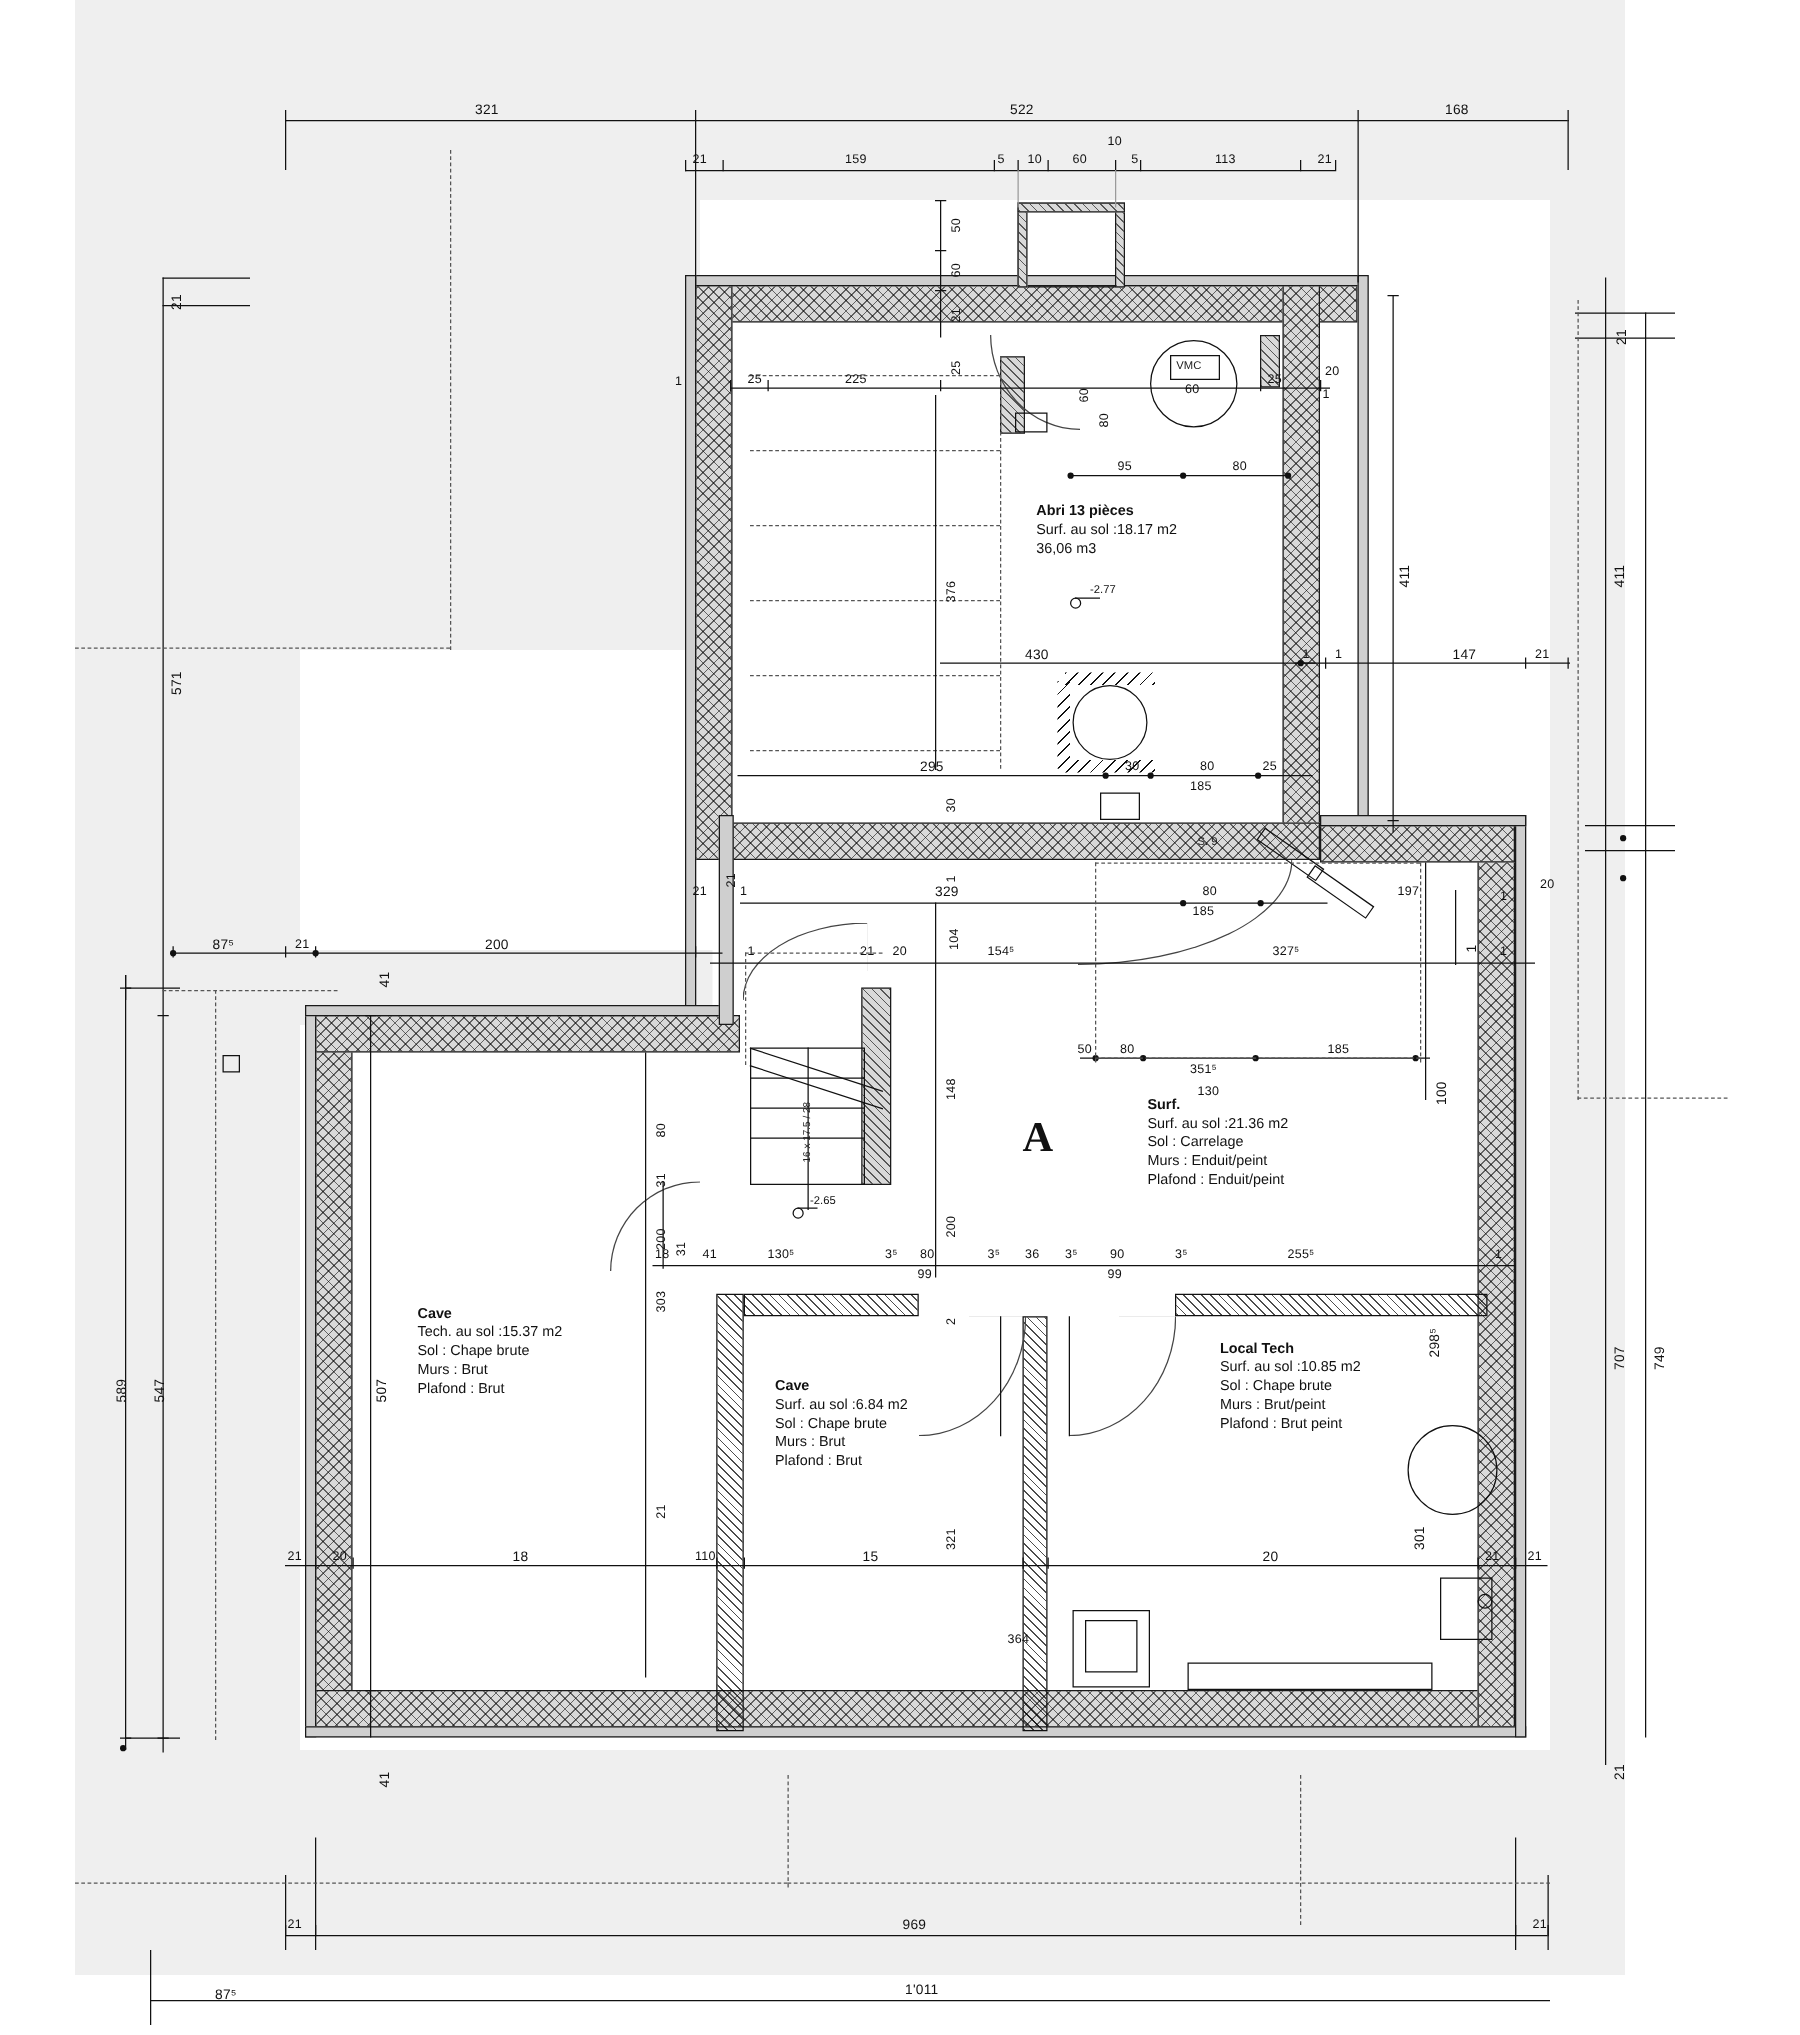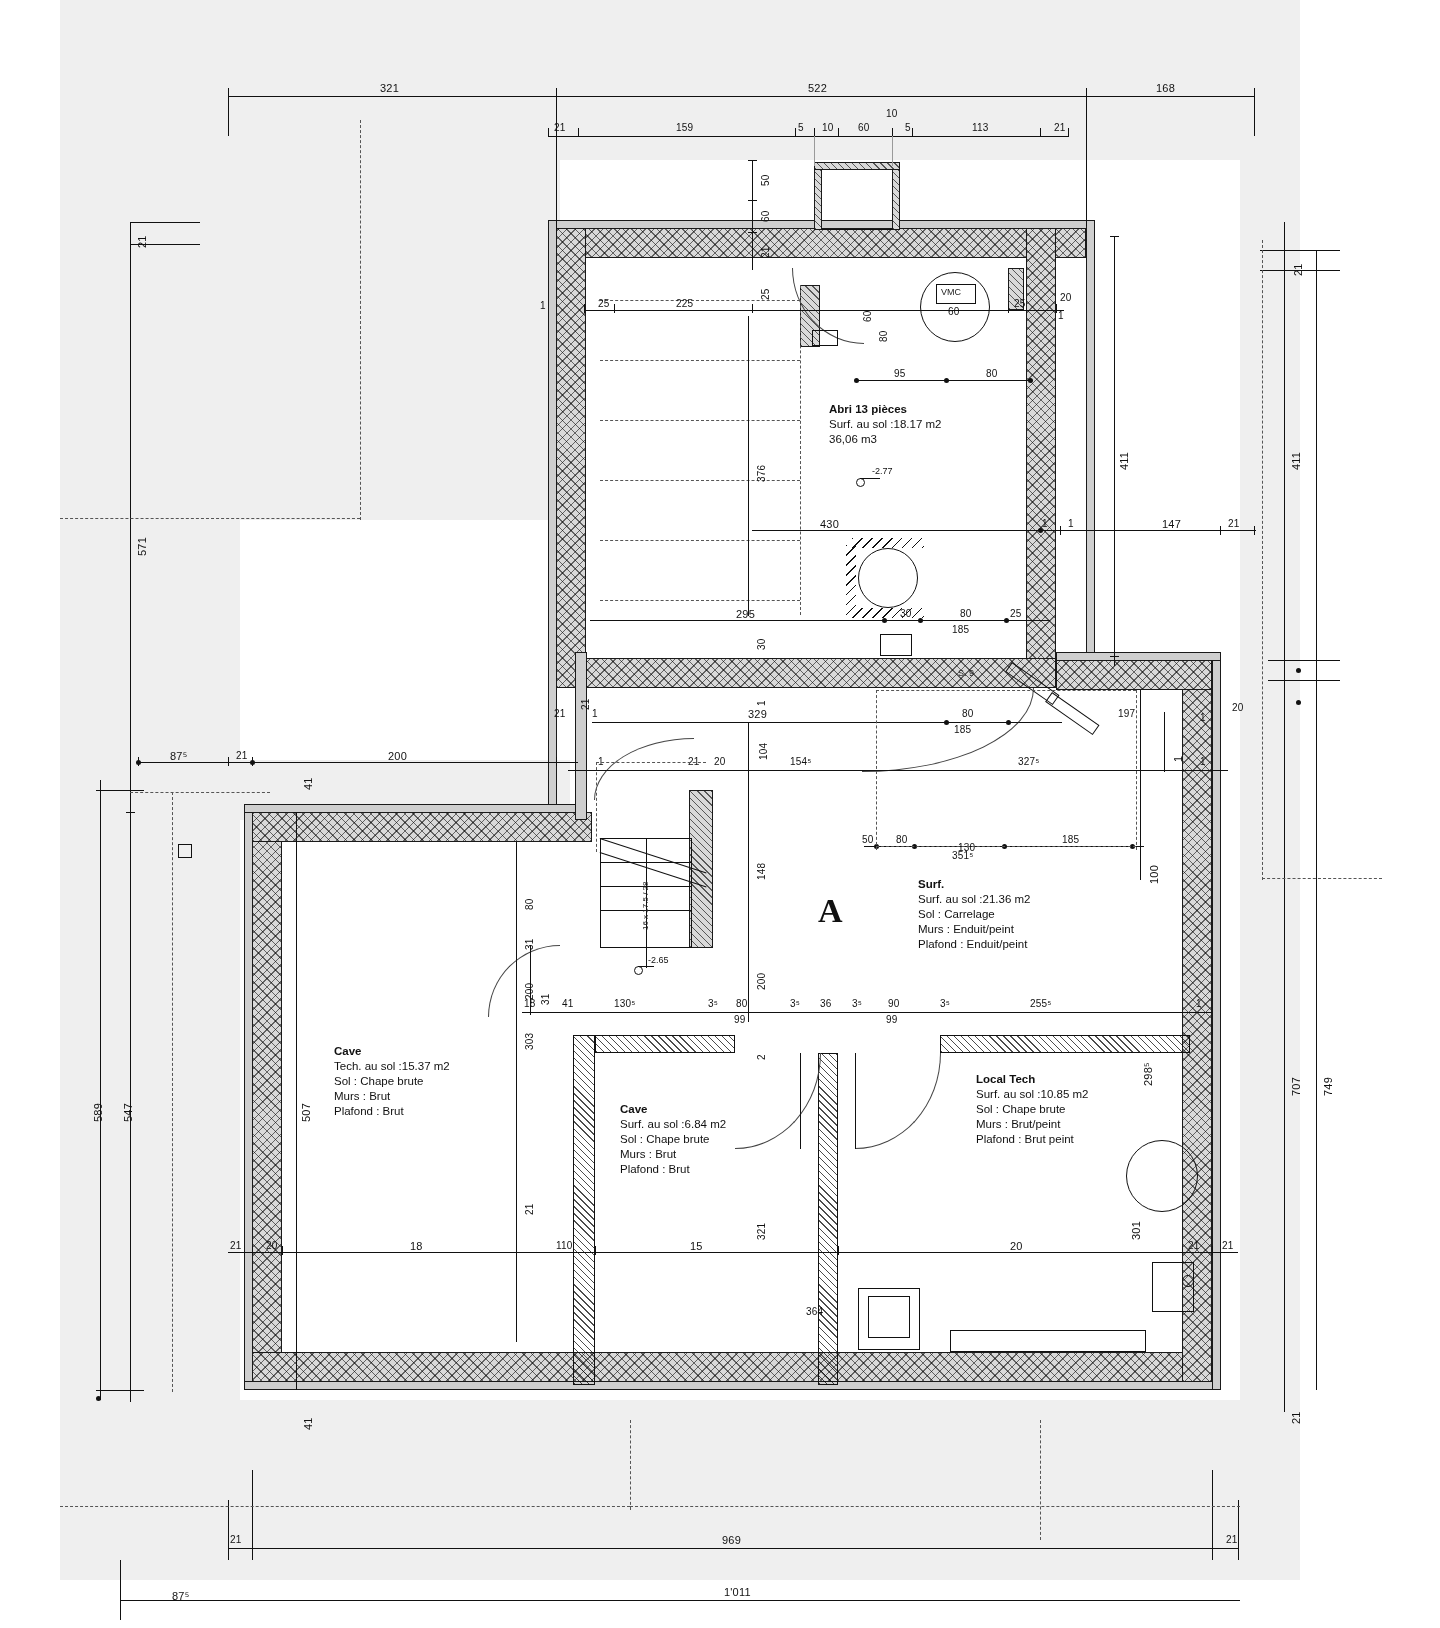--- a/index.html
+++ b/index.html
@@ -482,21 +482,21 @@
   <div class="dim sm" style="left:598px; top:756px;">1</div>
   <div class="dim sm" style="left:1200px; top:756px;">1</div>
   <div class="dim sm vert" style="left:758px; top:760px;">104</div>
   <div class="dim sm vert" style="left:756px; top:880px;">148</div>
   <div class="dim sm vert" style="left:756px; top:990px;">200</div>
   <div class="ln v" style="left:748px; top:722px; height:300px;"></div>
 
   <div class="ln h" style="left:864px; top:846px; width:280px;"></div>
   <div class="dim sm" style="left:862px; top:834px;">50</div>
   <div class="dim sm" style="left:896px; top:834px;">80</div>
-  <div class="dim sm" style="left:958px; top:842px;">130</div>
+  <div class="dim sm" style="left:958px; top:868px;">130</div>
   <div class="dim sm" style="left:952px; top:850px;">351⁵</div>
   <div class="dim sm" style="left:1062px; top:834px;">185</div>
   <div class="dot" style="left:874px; top:844px;"></div>
   <div class="dot" style="left:912px; top:844px;"></div>
   <div class="dot" style="left:1002px; top:844px;"></div>
   <div class="dot" style="left:1130px; top:844px;"></div>
 
   <div class="ln h" style="left:522px; top:1012px; width:690px;"></div>
   <div class="dim sm" style="left:524px; top:998px;">18</div>
   <div class="dim sm" style="left:562px; top:998px;">41</div>

